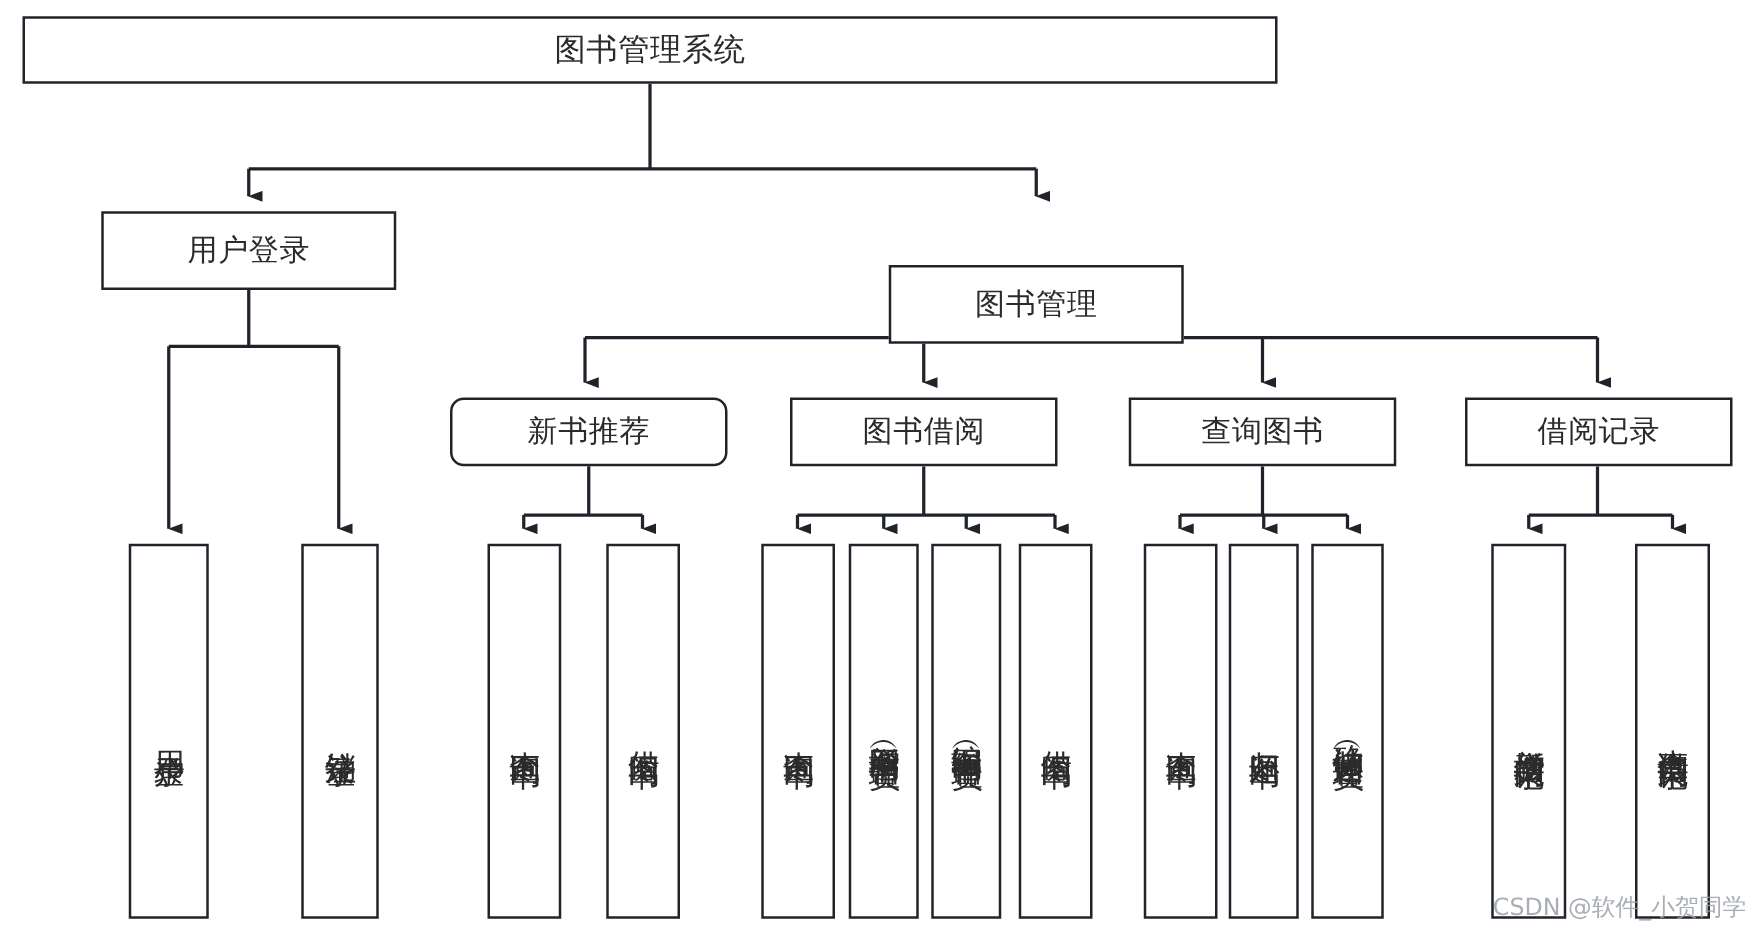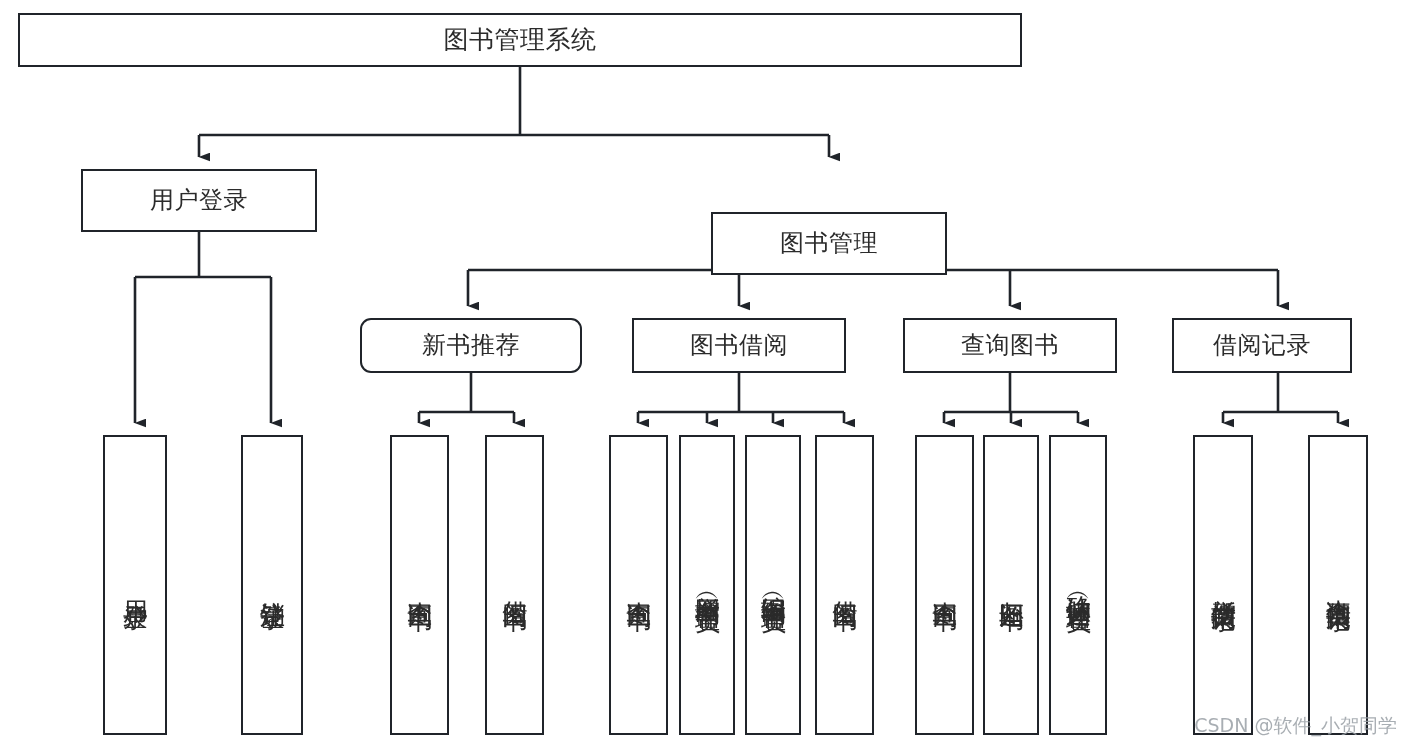--- a/index.html
+++ b/index.html
@@ -154,21 +154,21 @@
 
   <div class="node-box" style="left:360px; top:318px; width:222px; height:55px;border-radius:11px;">
     <span class="node-label-h">新书推荐</span>
   </div>
   <div class="node-box" style="left:632px; top:318px; width:214px; height:55px;">
     <span class="node-label-h">图书借阅</span>
   </div>
   <div class="node-box" style="left:903px; top:318px; width:214px; height:55px;">
     <span class="node-label-h">查询图书</span>
   </div>
-  <div class="node-box" style="left:1172px; top:318px; width:180px; height:55px;">
+  <div class="node-box" style="left:1172px; top:318px; width:214px; height:55px;">
     <span class="node-label-h">借阅记录</span>
   </div>
 
   <div class="node-box leaf" style="left:103px; top:435px; width:64px; height:300px;">
     <span class="node-label-v">用户登录</span>
   </div>
   <div class="node-box leaf" style="left:241px; top:435px; width:62px; height:300px;">
     <span class="node-label-v">注销登录</span>
   </div>
   <div class="node-box leaf" style="left:390px; top:435px; width:59px; height:300px;">

